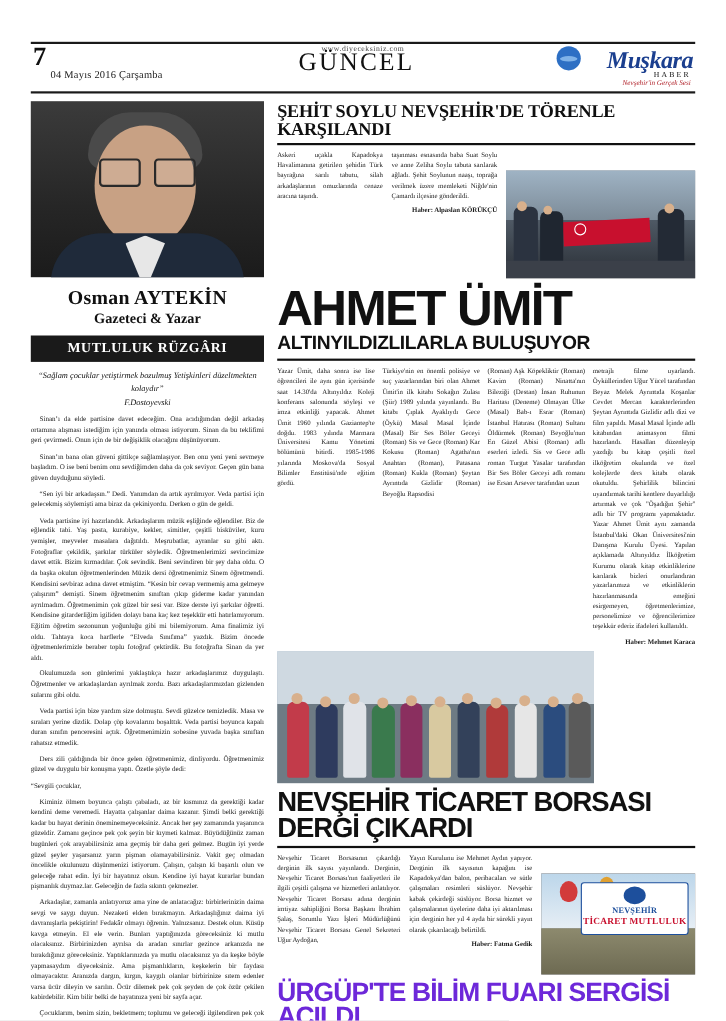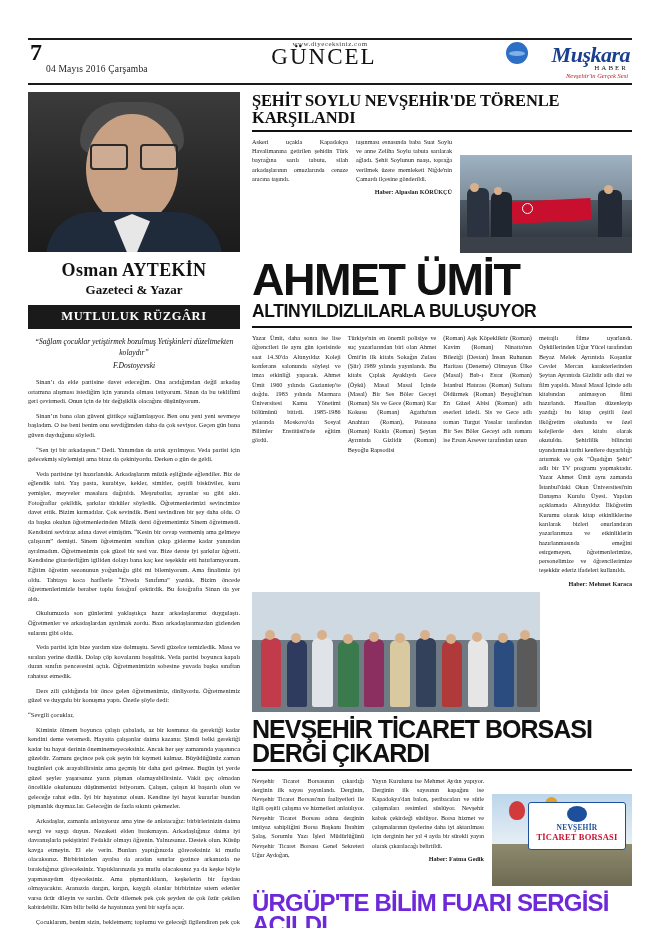--- a/index.html
+++ b/index.html
@@ -222,21 +222,21 @@
         <div class="photo" style="flex:1;height:92px;">
           <div class="sky"></div>
           <div class="ground"></div>
           <div class="balloon" style="left:12%;top:8%;width:16px;height:19px;background:#d23b3b;"></div>
           <div class="balloon" style="left:38%;top:4%;width:13px;height:16px;background:#e0a030;"></div>
           <div class="balloon" style="left:62%;top:12%;width:11px;height:14px;background:#3c6fd0;"></div>
           <div class="balloon" style="left:80%;top:22%;width:9px;height:11px;background:#7a3fa0;"></div>
           <div class="tb-logo">
             <div class="em"></div>
             <div class="t1">NEVŞEHİR</div>
-            <div class="t2">TİCARET BORSASI</div>
+            <div class="t2">TİCARET MUTLULUK</div>
           </div>
         </div>
       </div>
     </div>
 
     <div style="margin-top:6px;">
       <div class="nh2">ÜRGÜP'TE BİLİM FUARI SERGİSİ AÇILDI</div>
       <div class="rule"></div>
       <div class="two">
         <div class="photo" style="width:232px;height:112px;background:linear-gradient(180deg,#9fb0bd,#5d6a74);">

